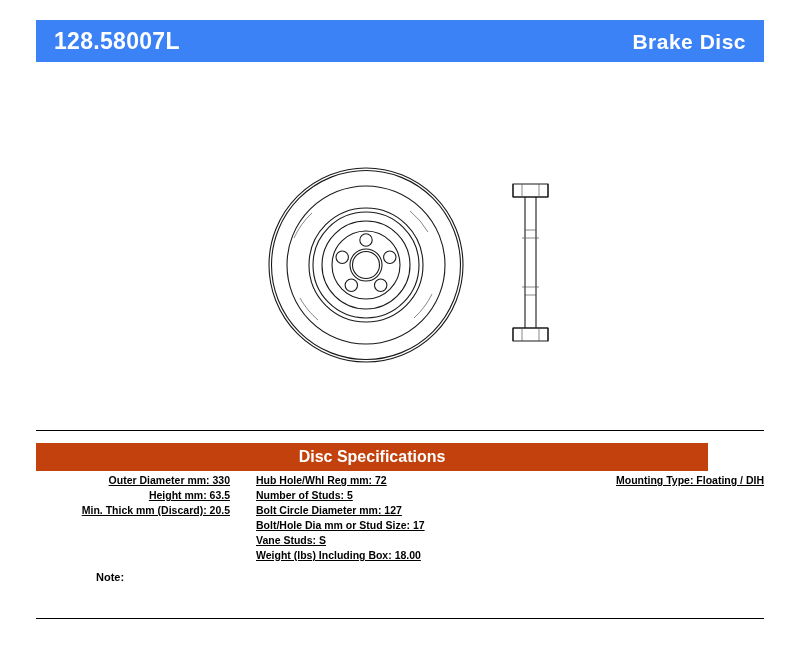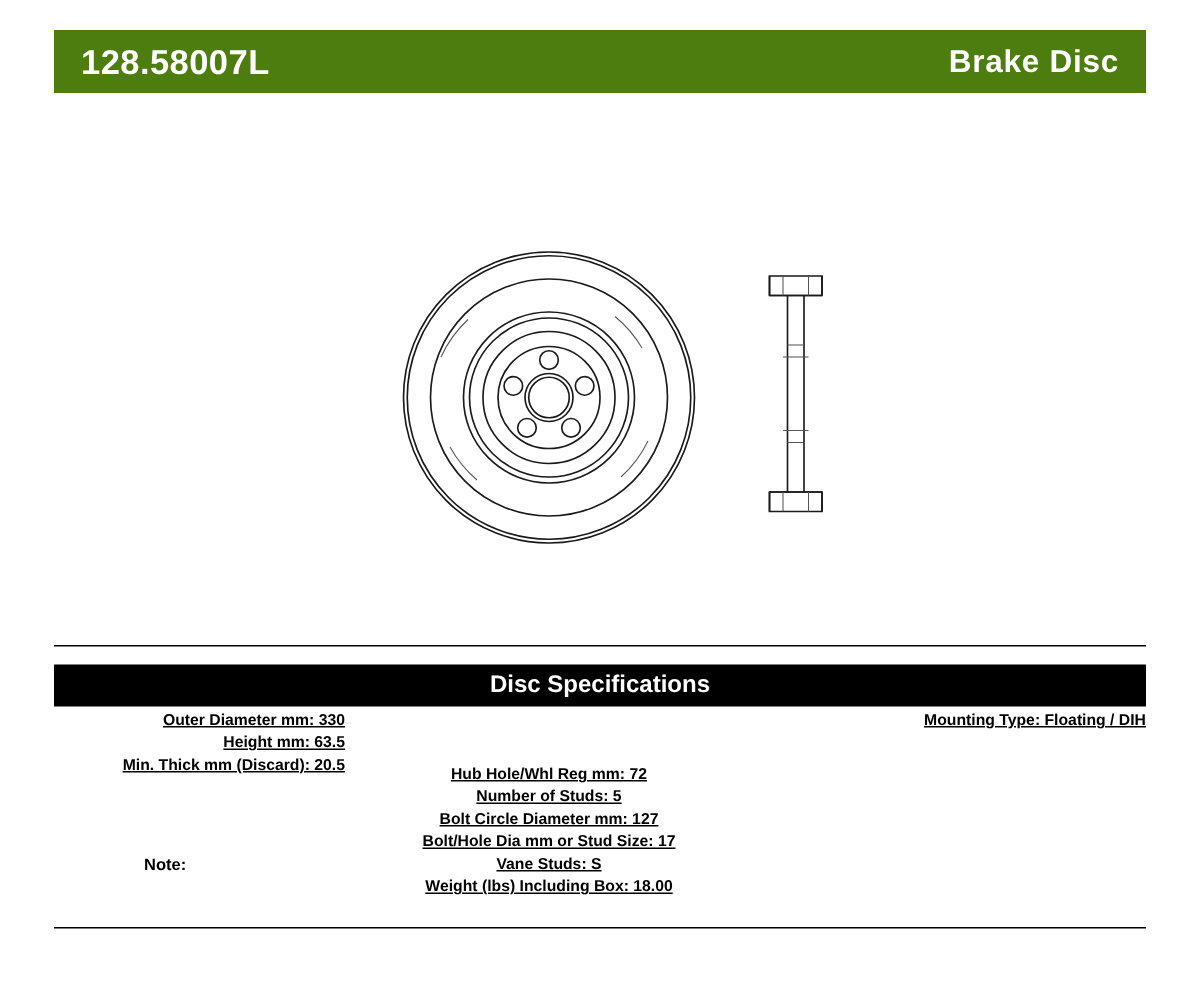--- a/index.html
+++ b/index.html
@@ -23,21 +23,21 @@
     height: 655px;
   }
 
   
   .header-bar {
     position: absolute;
     left: 36px;
     top: 20px;
     width: 728px;
     height: 42px;
-    background: #4d7c0f;
+    background: #3b82f6;
     display: flex;
     align-items: center;
     justify-content: space-between;
     box-sizing: border-box;
     padding: 0 18px;
   }
   .part-number {
     color: #ffffff;
     font-size: 23px;
     font-weight: bold;
@@ -59,23 +59,23 @@
     top: 80px;
     width: 728px;
     height: 340px;
   }
 
   
   .spec-title-bar {
     position: absolute;
     left: 36px;
     top: 443px;
-    width: 728px;
+    width: 672px;
     height: 28px;
-    background: #000000;
+    background: #c2410c;
     display: flex;
     align-items: center;
     justify-content: center;
   }
   .spec-title {
     color: #ffffff;
     font-size: 16px;
     font-weight: bold;
     line-height: 1;
   }
@@ -92,25 +92,24 @@
 
   .col-left {
     position: absolute;
     left: 0;
     top: 0;
     width: 194px;
     text-align: right;
   }
   .col-mid {
     position: absolute;
-    left: 204px;
+    left: 220px;
     top: 0;
     width: 252px;
-    text-align: center;
-    margin-top: 36px;
+    text-align: left;
   }
   .col-right {
     position: absolute;
     left: 480px;
     top: 0;
     width: 248px;
     text-align: right;
   }
   .spec-line {
     line-height: 15px;

